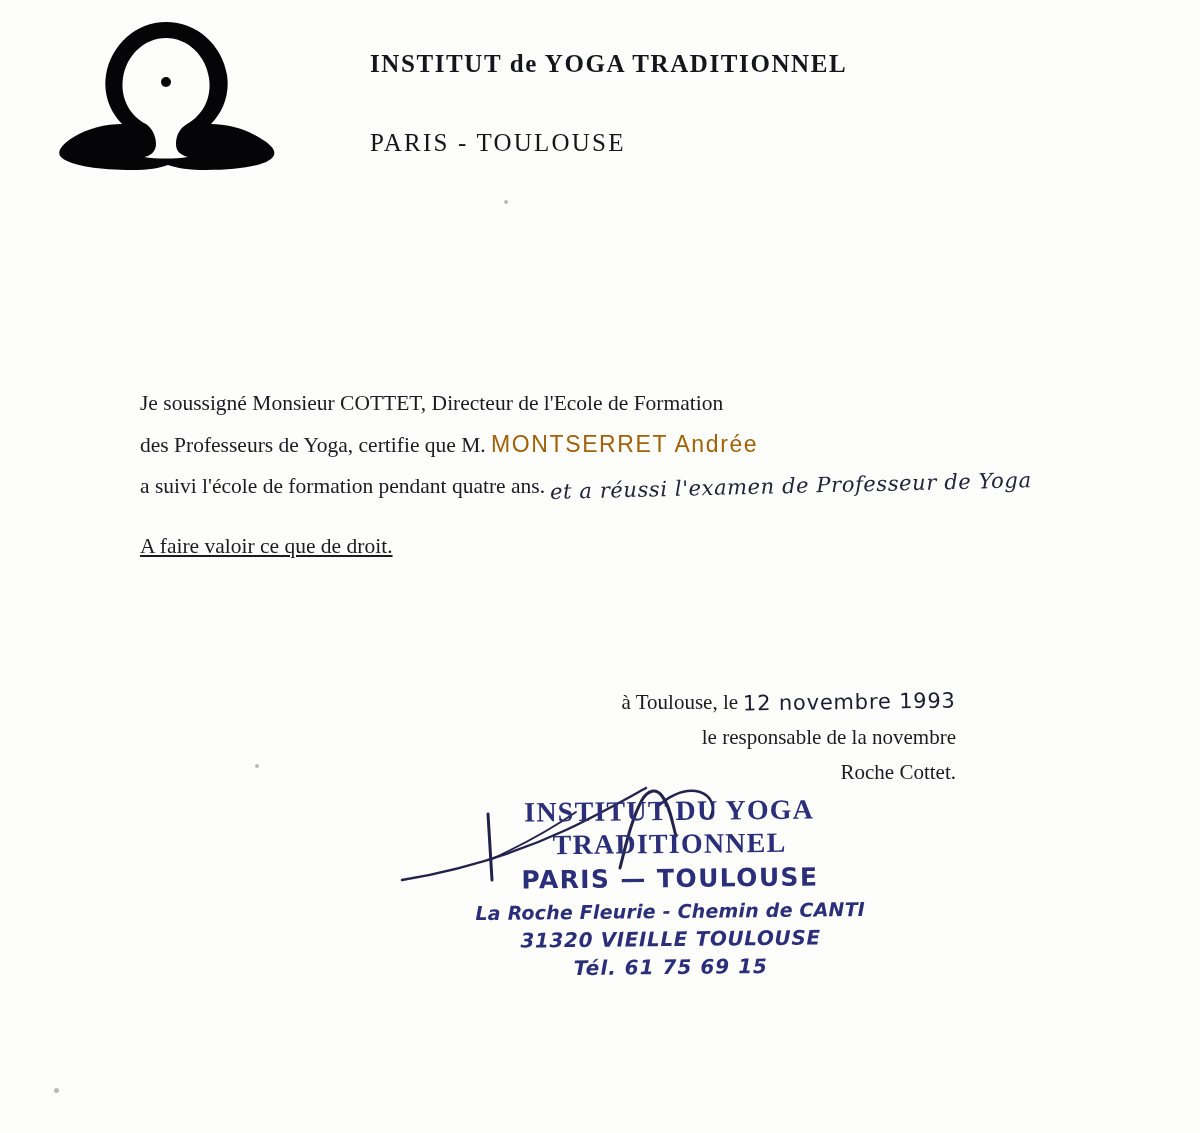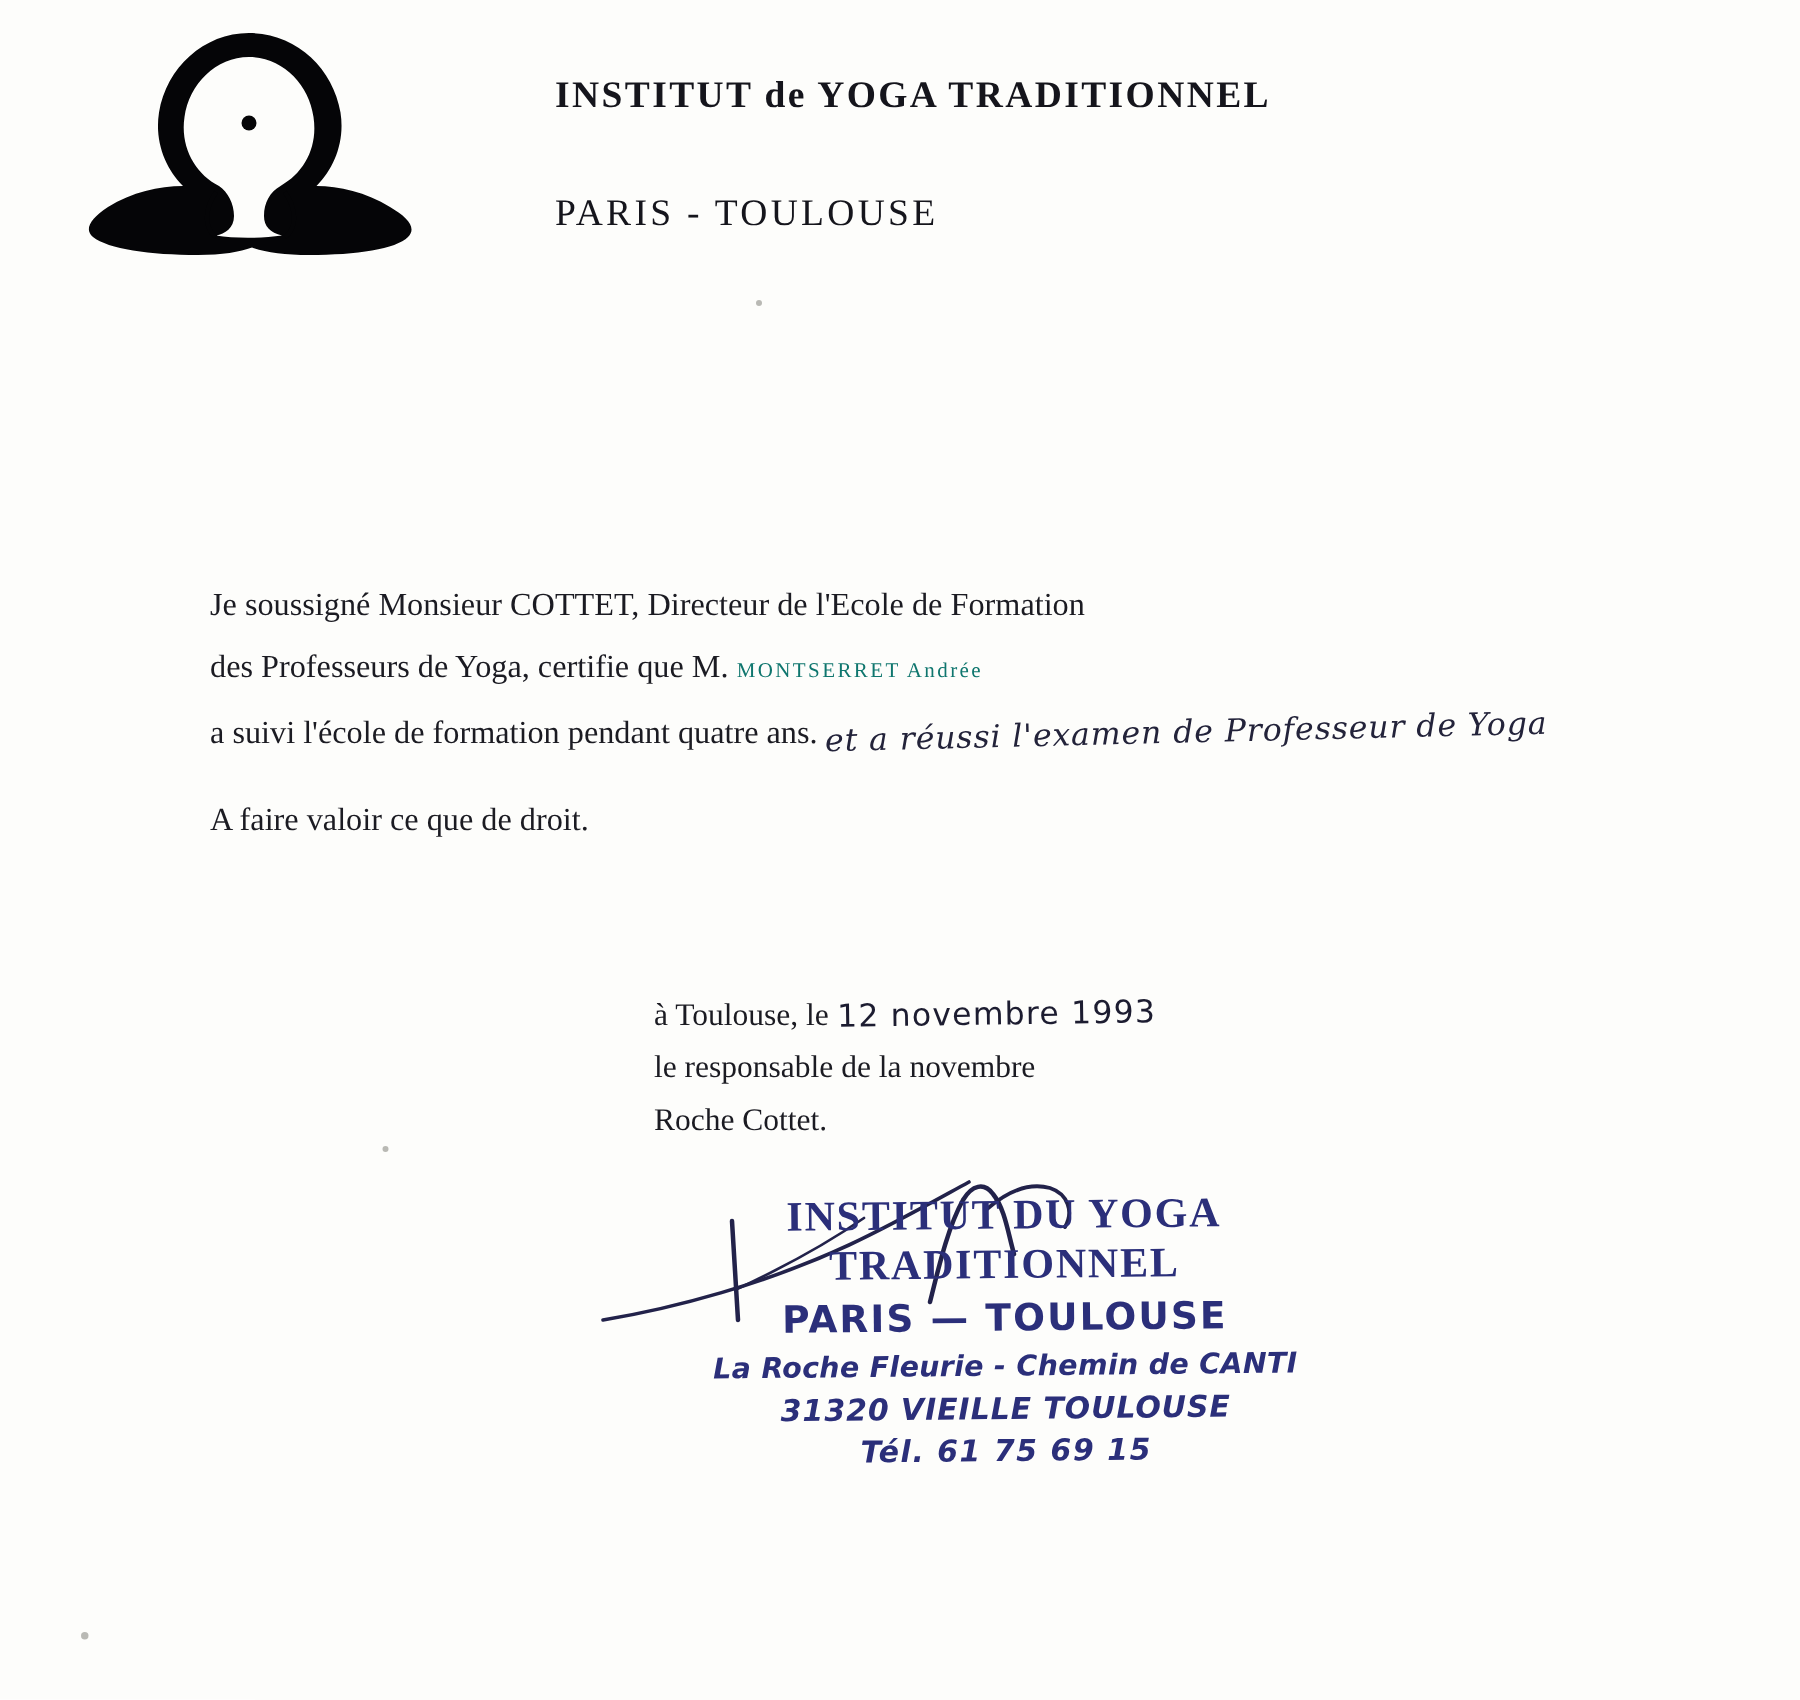--- a/index.html
+++ b/index.html
@@ -81,49 +81,51 @@
     width: 960px;
   }
   .body-line {
     font-family: "Liberation Serif", serif;
     font-size: 21.5px;
     line-height: 41px;
     color: #1b1b22;
     white-space: nowrap;
   }
   .hand-name {
-    font-family: Liberation Serif, serif;
-    font-size: 14px;
-    color: #0f766e;
+    font-family: Liberation Sans, sans-serif;
+    font-size: 23px;
+    color: #a16207;
     letter-spacing: 1.6px;
   }
   .hand-script {
     font-family: "DejaVu Serif", serif;
     font-style: italic;
     font-size: 21px;
     color: #23233a;
     letter-spacing: 0.6px;
     transform: rotate(-1.4deg);
     display: inline-block;
   }
   .closing {
     position: absolute;
     left: 140px;
     top: 534px;
     font-family: "Liberation Serif", serif;
     font-size: 21.5px;
     color: #1b1b22;
+    text-decoration: underline;
   }
 
   
   .sig-block {
     position: absolute;
     left: 436px;
-    top: 659px;
+    top: 685px;
     width: 520px;
+    text-align: right;
   }
   .sig-line {
     font-family: "Liberation Serif", serif;
     font-size: 21px;
     line-height: 35px;
     color: #1b1b22;
     white-space: nowrap;
   }
   .date-hand {
     font-family: "DejaVu Sans", sans-serif;

